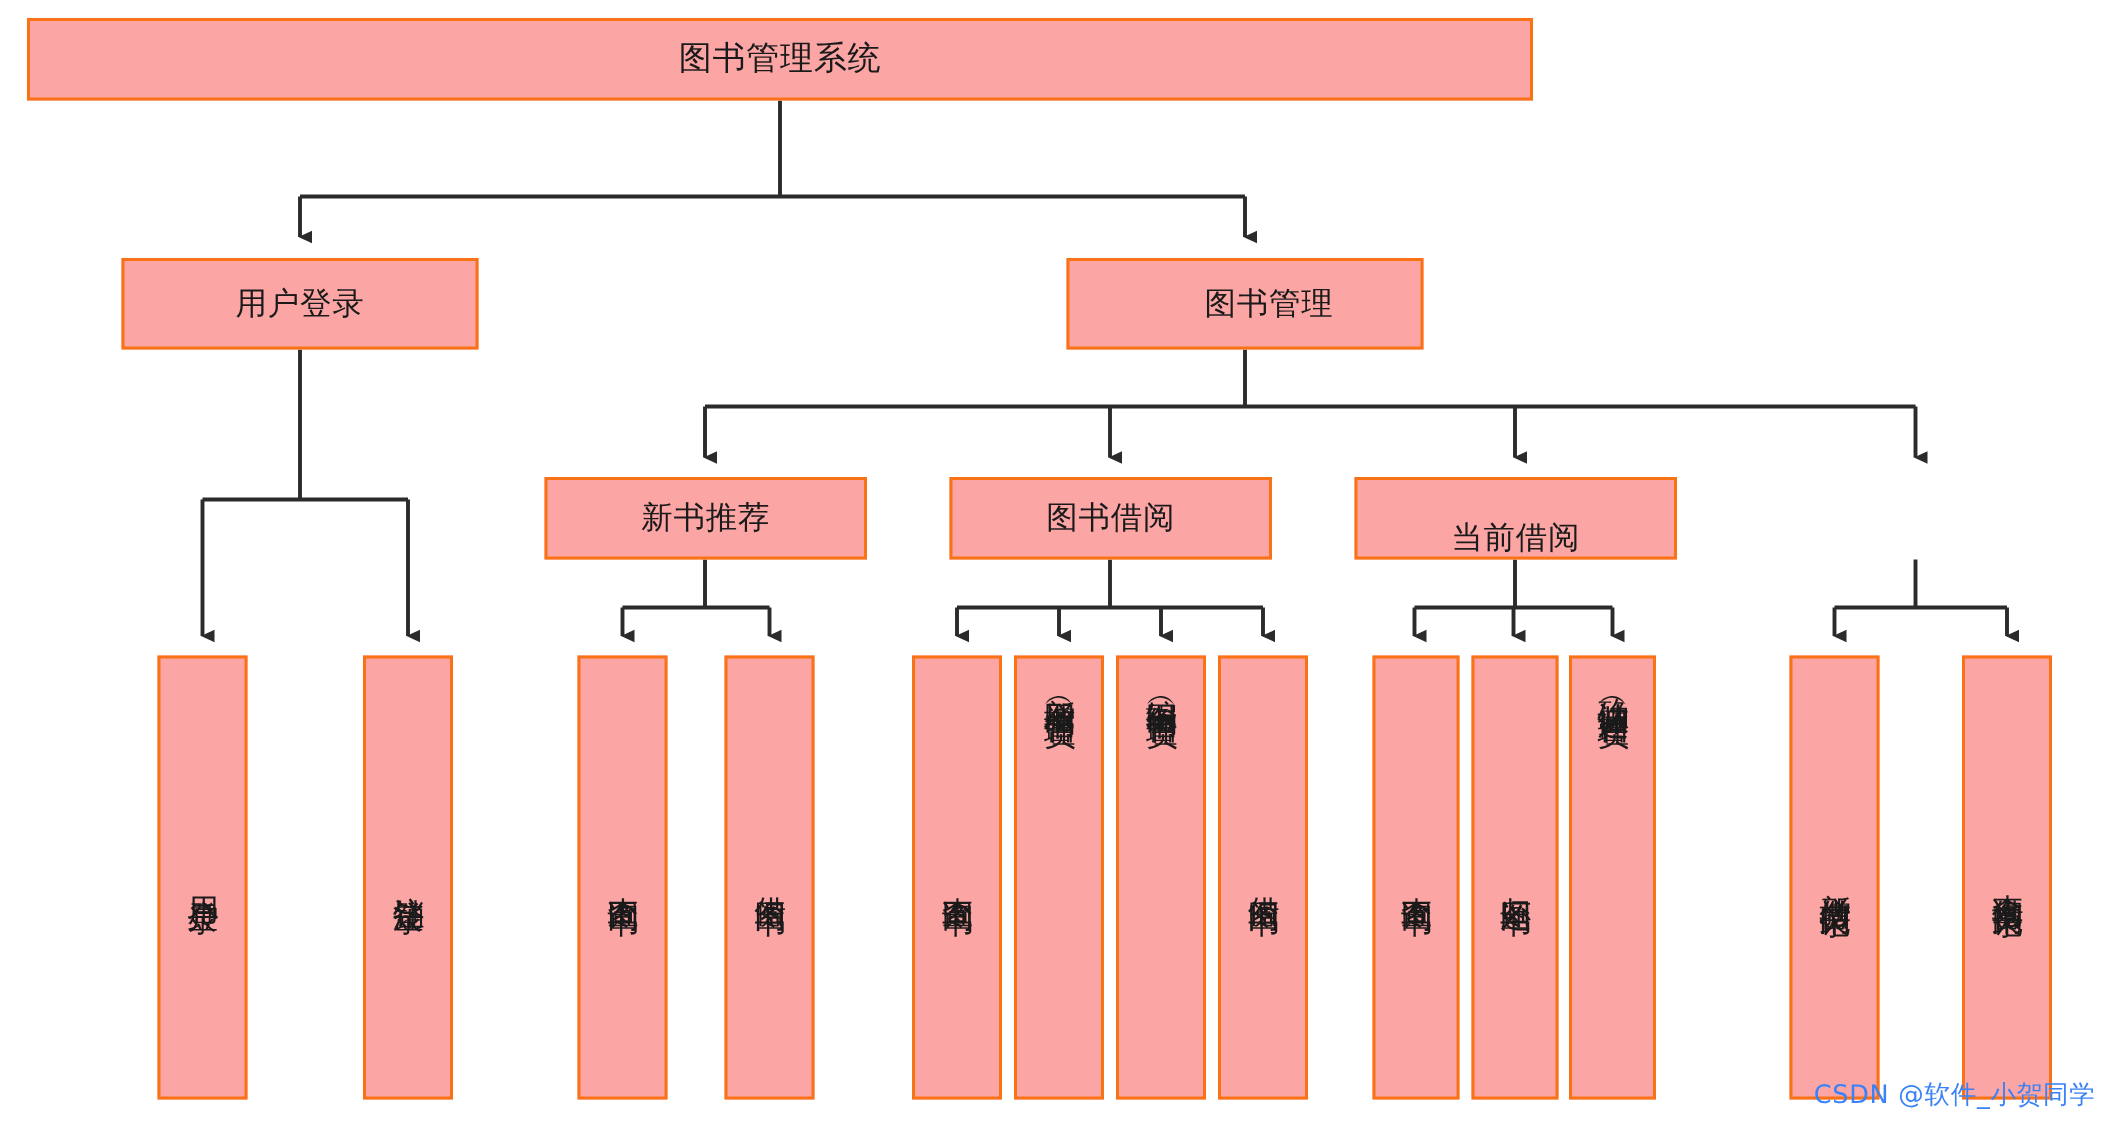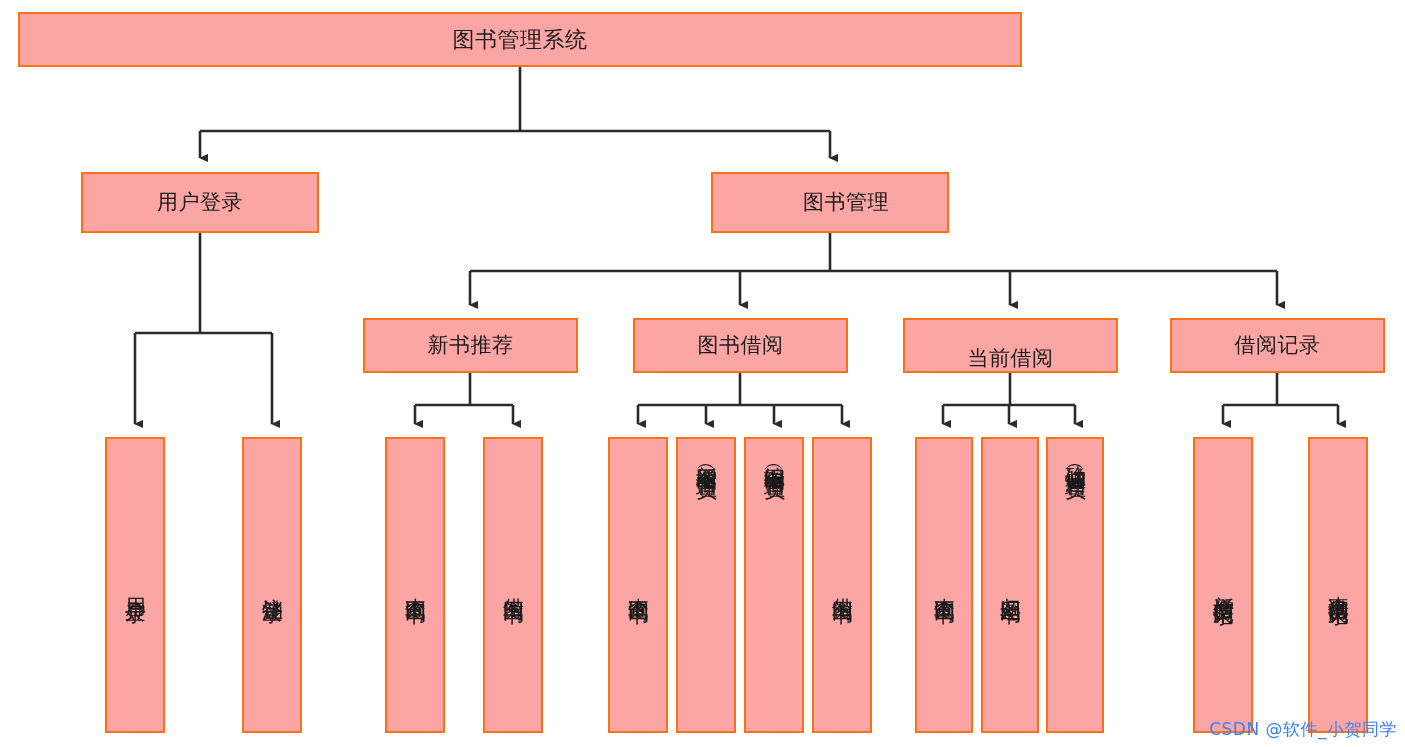--- a/index.html
+++ b/index.html
@@ -145,23 +145,20 @@
 
   <div class="node h" style="left:363px; top:318px; width:215px; height:55px;">
     <span class="label">新书推荐</span>
   </div>
   <div class="node h" style="left:633px; top:318px; width:215px; height:55px;">
     <span class="label">图书借阅</span>
   </div>
   <div class="node h" style="left:903px; top:318px; width:215px; height:55px;align-items:flex-end;">
     <span class="label">当前借阅</span>
   </div>
-  <div class="node h" style="left:1170px; top:318px; width:215px; height:55px;">
-    <span class="label">借阅记录</span>
-  </div>
 
   <div class="node v center" style="left:105px; top:437px; width:60px; height:296px;">
     <span class="label">用户登录</span>
   </div>
   <div class="node v center" style="left:242px; top:437px; width:60px; height:296px;">
     <span class="label">注销登录</span>
   </div>
 
   <div class="node v center" style="left:385px; top:437px; width:60px; height:296px;">
     <span class="label">查询图书</span>

